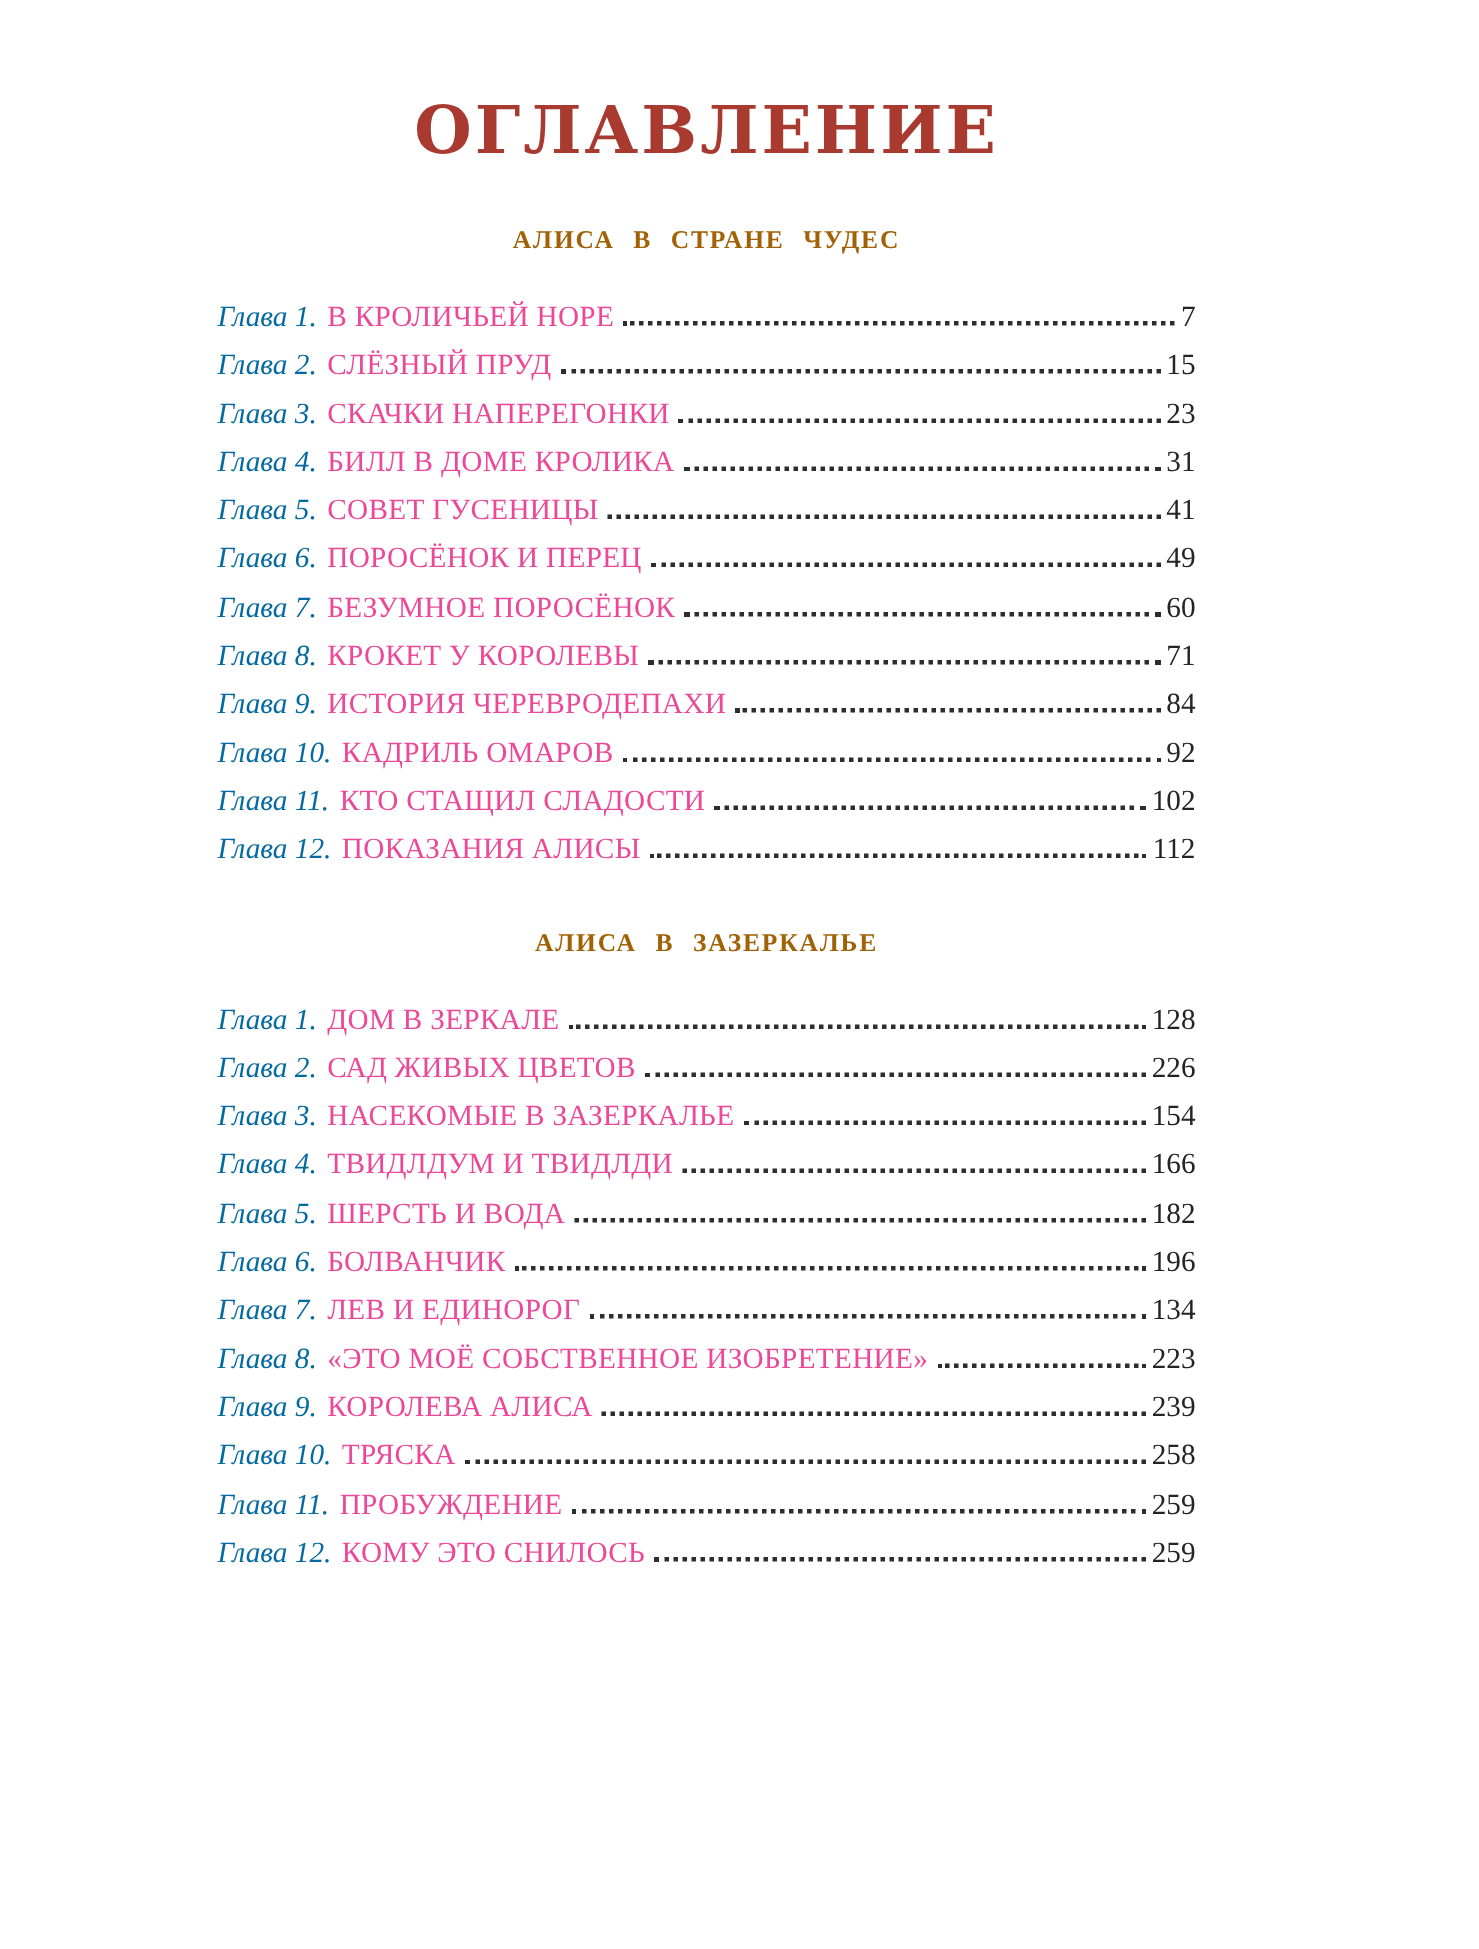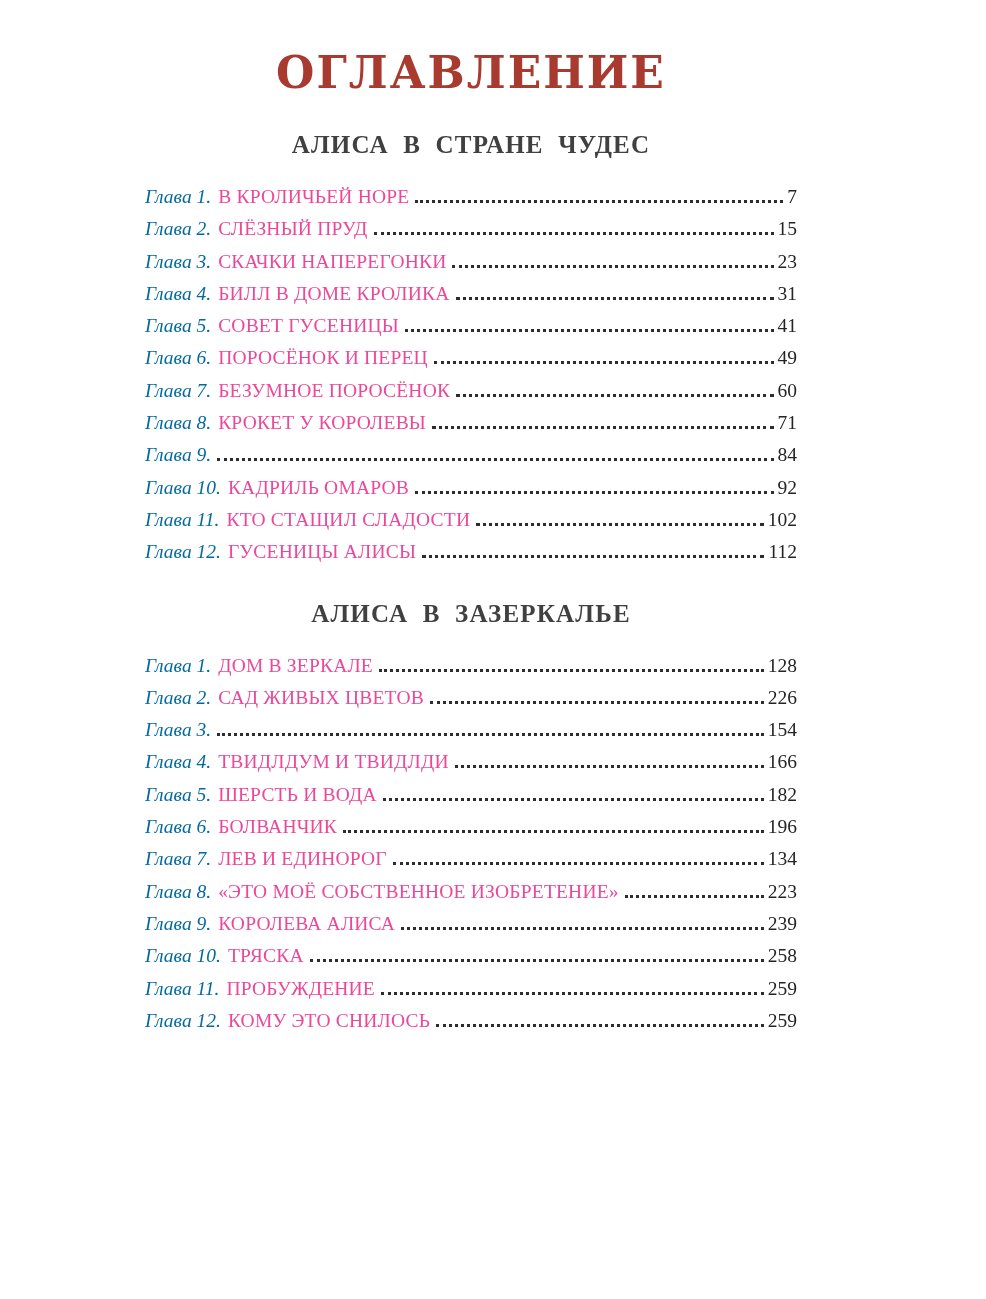--- a/index.html
+++ b/index.html
@@ -6,46 +6,46 @@
     margin: 0;
     padding: 0;
     background: #ffffff;
   }
   .page {
     position: relative;
     width: 986px;
     height: 1299px;
     background: #ffffff;
     box-sizing: border-box;
-    padding-top: 49px;
+    padding-top: 64px;
     font-family: "Liberation Serif", "DejaVu Serif", serif;
     color: #262626;
     overflow: hidden;
   }
   .content {
     width: 652px;
     margin-left: 145px;
   }
   .toc-title {
     text-align: center;
     font-family: "DejaVu Serif", "Liberation Serif", serif;
     font-weight: 700;
     font-size: 44px;
     line-height: 48px;
     letter-spacing: 2px;
     margin: 0;
   }
   .section-heading {
     text-align: center;
     font-weight: 700;
-    font-size: 25px;
+    font-size: 17px;
     line-height: 30px;
     letter-spacing: 1.2px;
     word-spacing: 7px;
-    color: #404040;
+    color: #a16207;
     margin: 30px 0 21px 0;
   }
   .section-heading.first {
     margin-top: 33px;
   }
   .entries { }
   .row {
     display: flex;
     align-items: baseline;
     font-size: 19.5px;
@@ -125,38 +125,39 @@
         <span class="pg">60</span>
       </div>
       <div class="row">
         <span class="ch">Глава 8.</span>
         <span class="ti">КРОКЕТ У КОРОЛЕВЫ</span>
         <span class="leader"></span>
         <span class="pg">71</span>
       </div>
       <div class="row">
         <span class="ch">Глава 9.</span>
+        <span class="ti">ИСТОРИЯ ЧЕРЕВРОДЕПАХИ</span>
         <span class="leader"></span>
         <span class="pg">84</span>
       </div>
       <div class="row">
         <span class="ch">Глава 10.</span>
         <span class="ti">КАДРИЛЬ ОМАРОВ</span>
         <span class="leader"></span>
         <span class="pg">92</span>
       </div>
       <div class="row">
         <span class="ch">Глава 11.</span>
         <span class="ti">КТО СТАЩИЛ СЛАДОСТИ</span>
         <span class="leader"></span>
         <span class="pg">102</span>
       </div>
       <div class="row">
         <span class="ch">Глава 12.</span>
-        <span class="ti">ГУСЕНИЦЫ АЛИСЫ</span>
+        <span class="ti">ПОКАЗАНИЯ АЛИСЫ</span>
         <span class="leader"></span>
         <span class="pg">112</span>
       </div>
     </div>
 
     <h2 class="section-heading">АЛИСА В ЗАЗЕРКАЛЬЕ</h2>
 
     <div class="entries">
       <div class="row">
         <span class="ch">Глава 1.</span>
@@ -165,20 +166,21 @@
         <span class="pg">128</span>
       </div>
       <div class="row">
         <span class="ch">Глава 2.</span>
         <span class="ti">САД ЖИВЫХ ЦВЕТОВ</span>
         <span class="leader"></span>
         <span class="pg">226</span>
       </div>
       <div class="row">
         <span class="ch">Глава 3.</span>
+        <span class="ti">НАСЕКОМЫЕ В ЗАЗЕРКАЛЬЕ</span>
         <span class="leader"></span>
         <span class="pg">154</span>
       </div>
       <div class="row">
         <span class="ch">Глава 4.</span>
         <span class="ti">ТВИДЛДУМ И ТВИДЛДИ</span>
         <span class="leader"></span>
         <span class="pg">166</span>
       </div>
       <div class="row">

